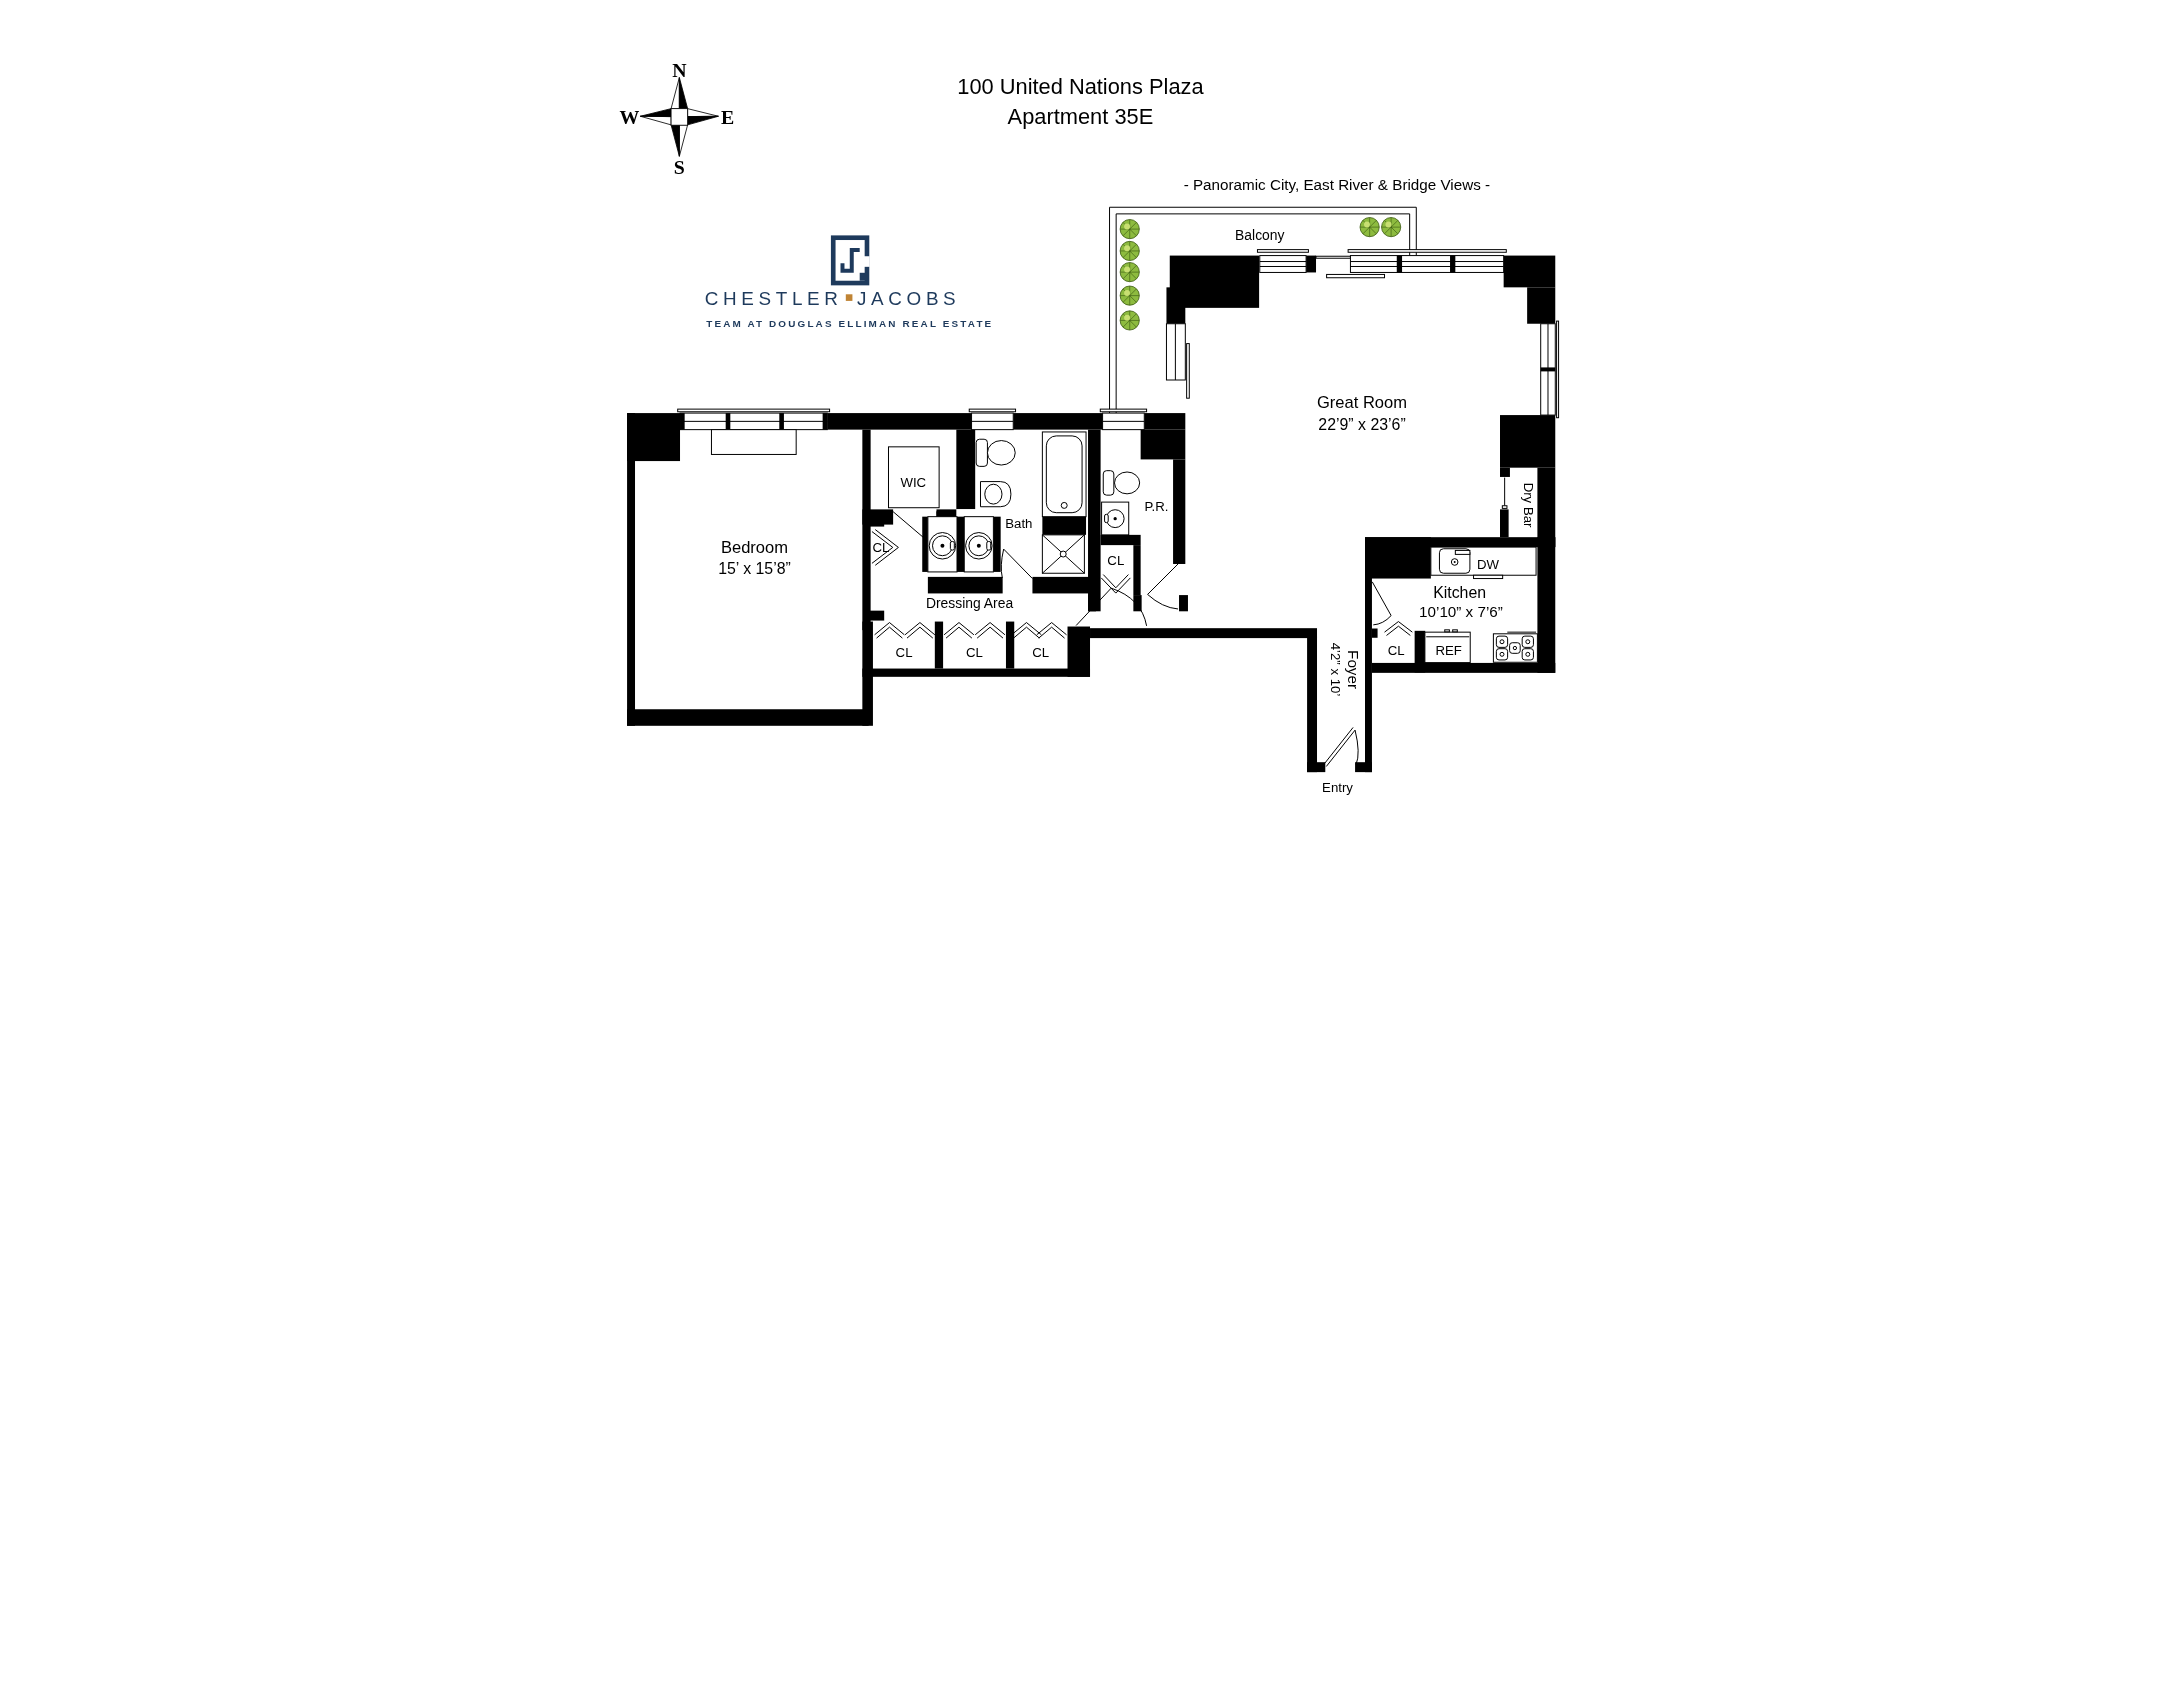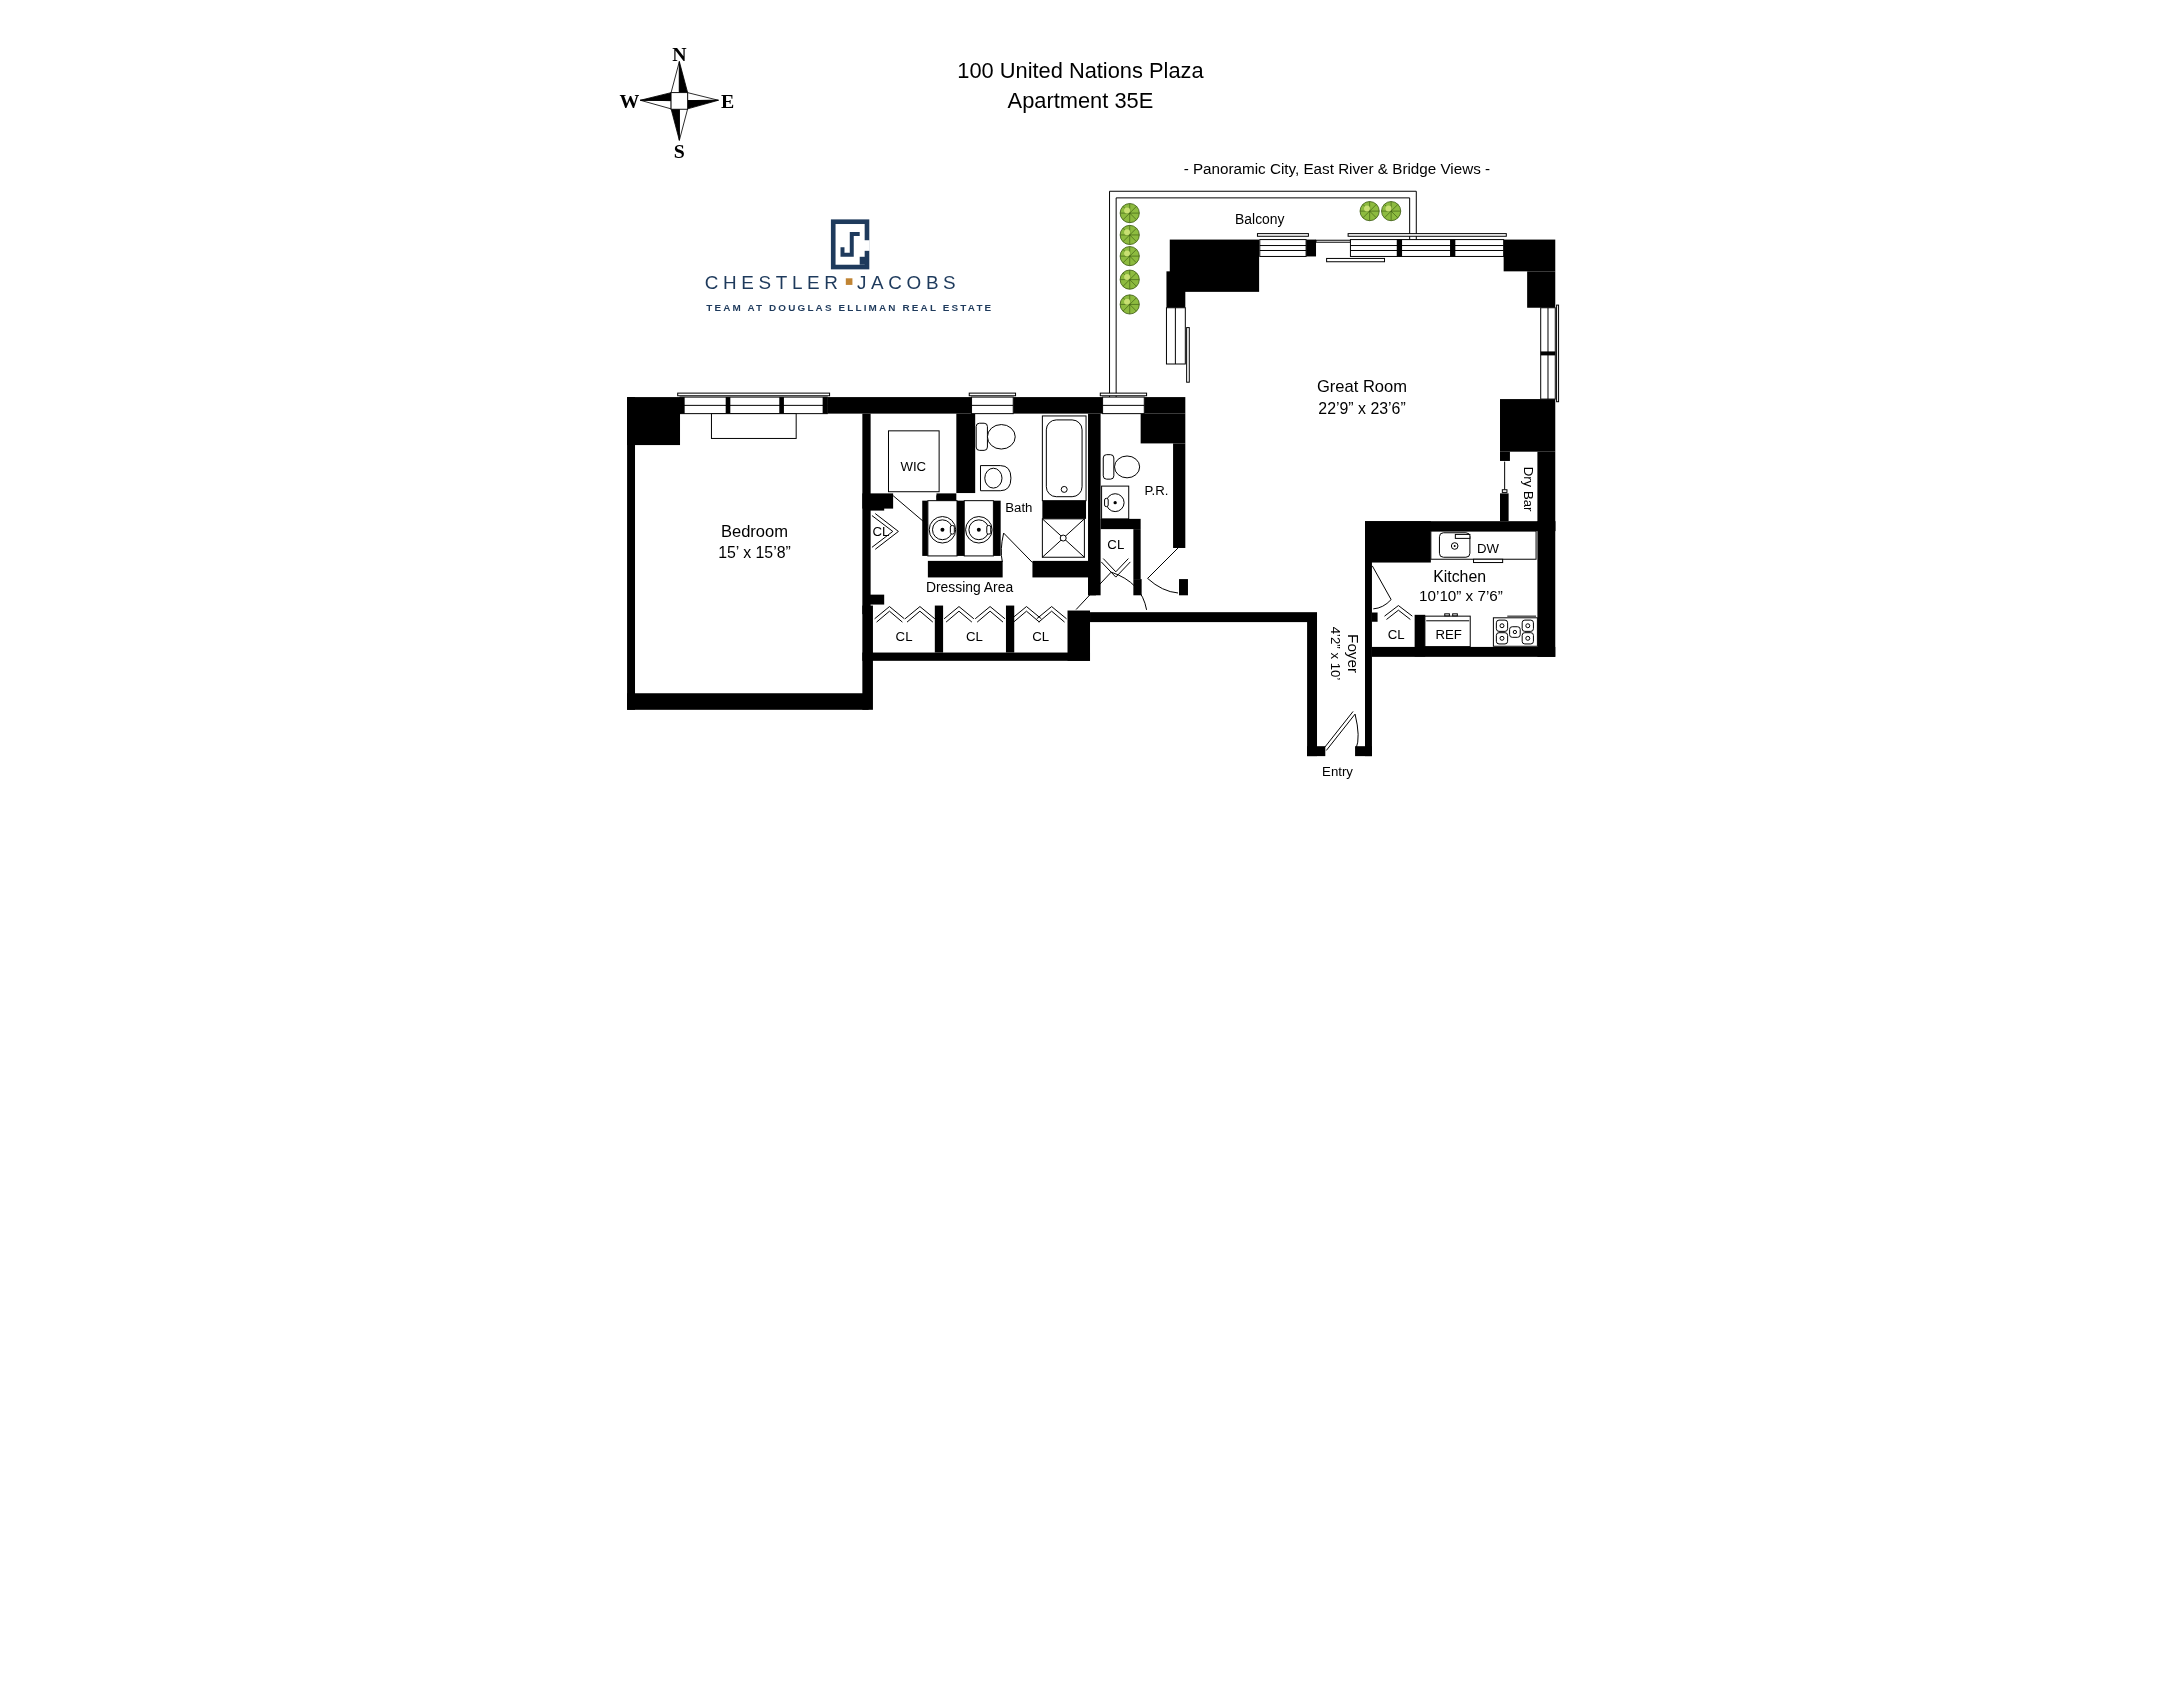--- a/index.html
+++ b/index.html
@@ -1,16 +1,16 @@
 <!DOCTYPE html>
 <html style="font-size:10.6px"><head>
 <meta charset="utf-8">
 <style>
   html,body{margin:0;padding:0;background:#ffffff;}
-  .sheet{width:100%;max-width:1092px;margin:0 auto;}
+  .sheet{width:100%;max-width:1092px;margin:16px auto;}
   svg{display:block;width:100%;height:auto;background:#fff;}
   .lbl{font-family:"Liberation Sans","DejaVu Sans",sans-serif;fill:#000;}
   .serif{font-family:"Liberation Serif","DejaVu Serif",serif;fill:#000;font-weight:bold;}
   .logo-word{font-family:"Liberation Sans","DejaVu Sans",sans-serif;font-weight:400;}
   .logo-tag{font-family:"Liberation Sans","DejaVu Sans",sans-serif;font-weight:600;}
   .wall{fill:#000;stroke:none;}
   .thin{fill:none;stroke:#000;stroke-width:3;}
   .thin2{fill:#fff;stroke:#000;stroke-width:3;}
   .fix{fill:#fff;stroke:#000;stroke-width:3;}
   .door{fill:none;stroke:#000;stroke-width:3;}

